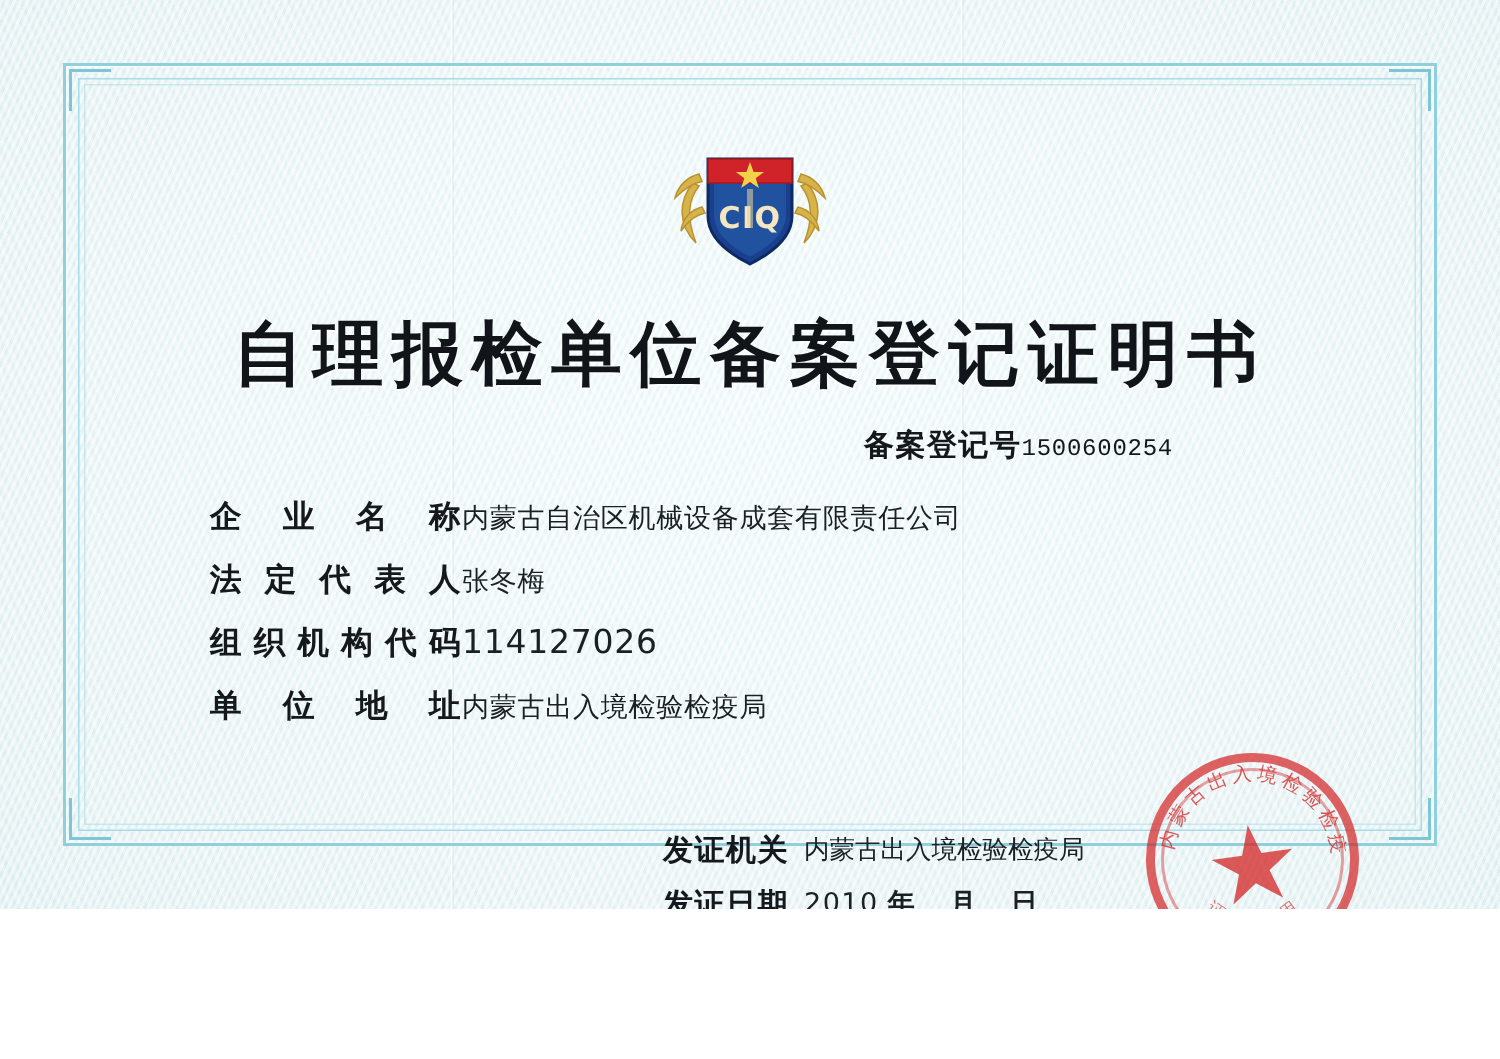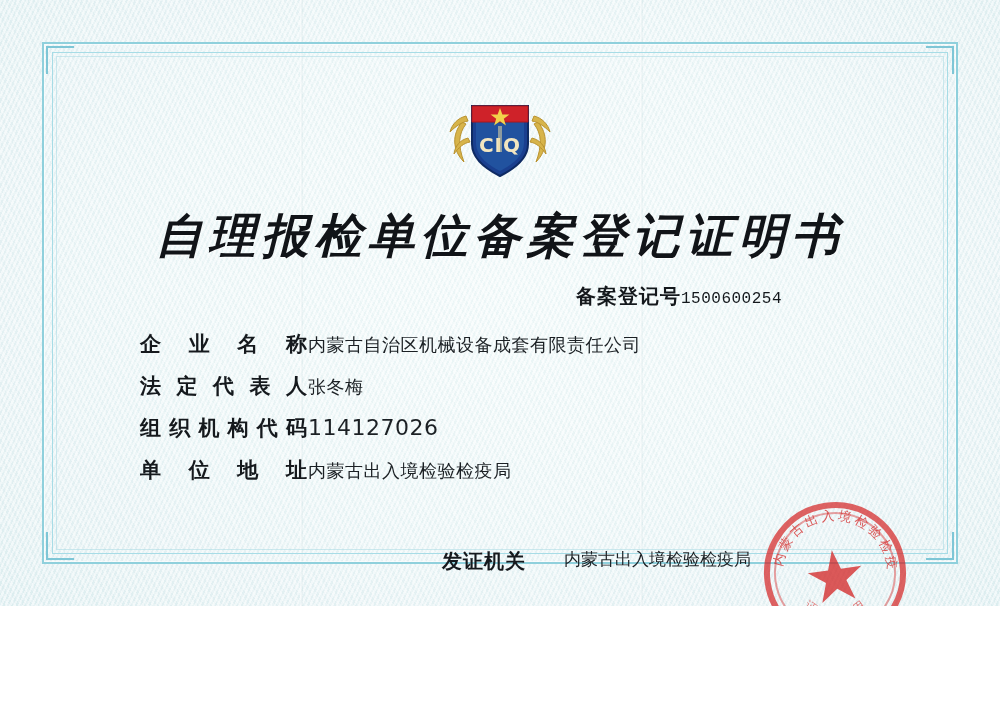--- a/index.html
+++ b/index.html
@@ -86,21 +86,20 @@
     top: 205px;
     left: 0;
     width: 100%;
     text-align: center;
     font-family: "DejaVu Sans", "Liberation Sans", sans-serif;
     font-size: 47px;
     font-weight: bold;
     letter-spacing: 6px;
     color: #111418;
     text-shadow: 0 1px 0 rgba(255,255,255,.7);
-    font-style: italic;
   }
 
   
   .reg-line {
     position: absolute;
     top: 283px;
     right: 218px;
     font-size: 20px;
     color: #14181c;
     letter-spacing: 1px;
@@ -150,22 +149,21 @@
   .issue-block {
     position: absolute;
     right: 218px;
     top: 548px;
     width: 340px;
   }
   .issue-row {
     position: relative;
     height: 36px;
     display: flex;
-    align-items: flex-start;
-    gap: 28px;
+    align-items: center;
   }
   .issue-label {
     font-size: 20px;
     font-weight: bold;
     color: #15191d;
     letter-spacing: 1px;
     white-space: nowrap;
   }
   .issue-value {
     font-size: 17px;
@@ -295,20 +293,26 @@
       </div>
       <div class="field-value">内蒙古出入境检验检疫局</div>
     </div>
 
   </div>
 
   <div class="issue-block">
     <div class="issue-row">
       <span class="issue-label">发证机关</span>
       <span class="issue-value">内蒙古出入境检验检疫局</span>
+    </div>
+    <div class="issue-row">
+      <span class="issue-label">发证日期</span>
+      <span class="date-value">
+        <span class="num">2010</span><span class="unit">年</span><span class="num"></span><span class="unit">月</span><span class="num"></span><span class="unit">日</span>
+      </span>
     </div>
   </div>
 
   <div class="seal">
     <svg viewBox="0 0 150 150" width="150" height="150" aria-hidden="true">
       <defs>
         <path id="sealArc" d="M 22,75 A 53,53 0 0 1 128,75"></path>
         <path id="sealArcBottom" d="M 30,75 A 45,45 0 0 0 120,75"></path>
       </defs>
       <g transform="rotate(-8 75 75)">

